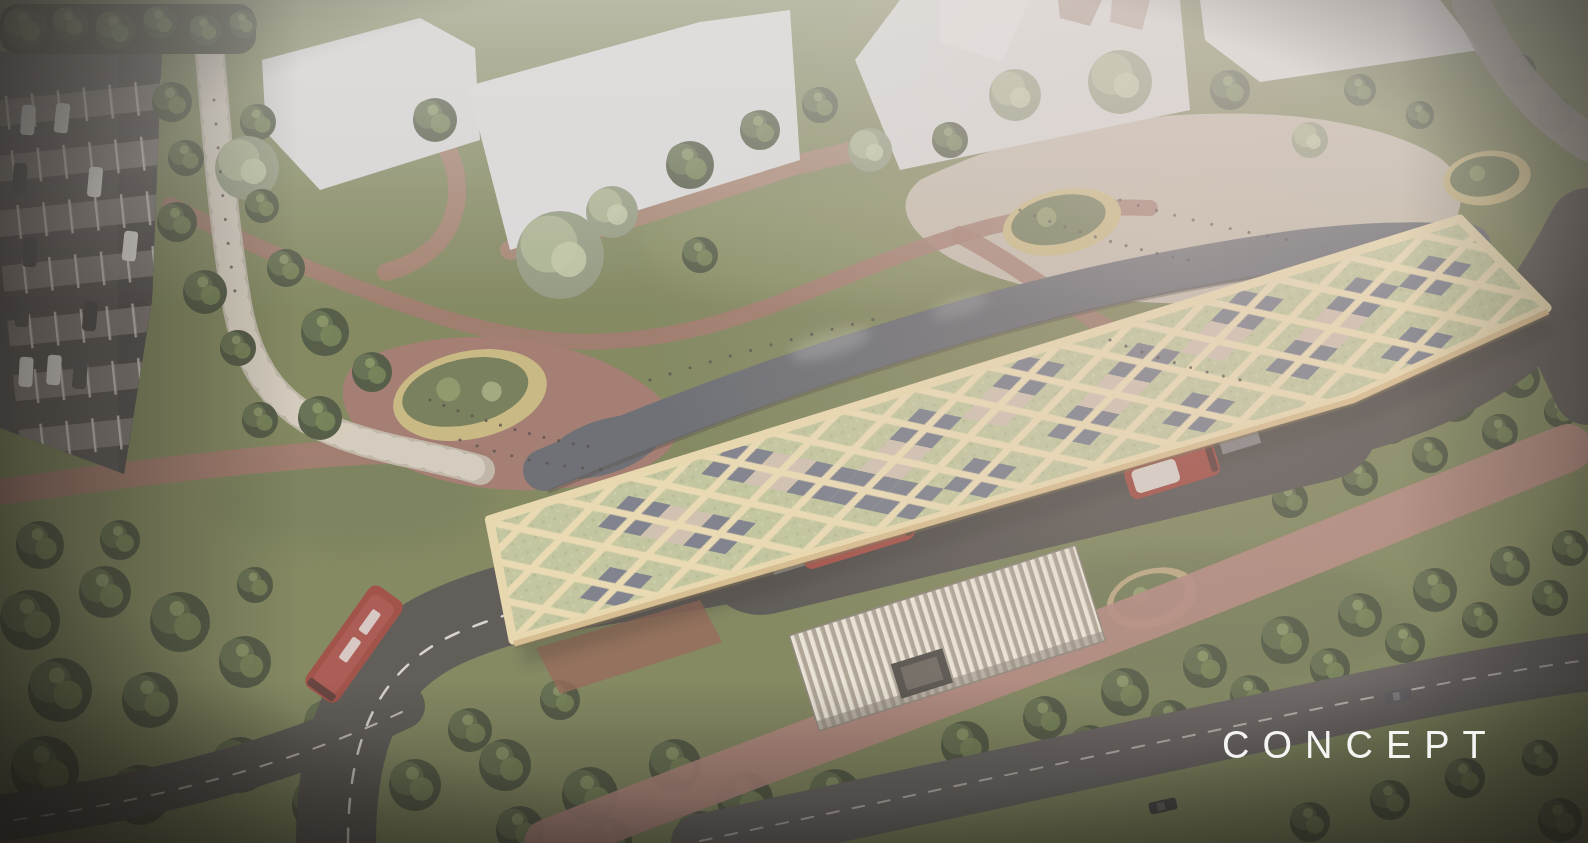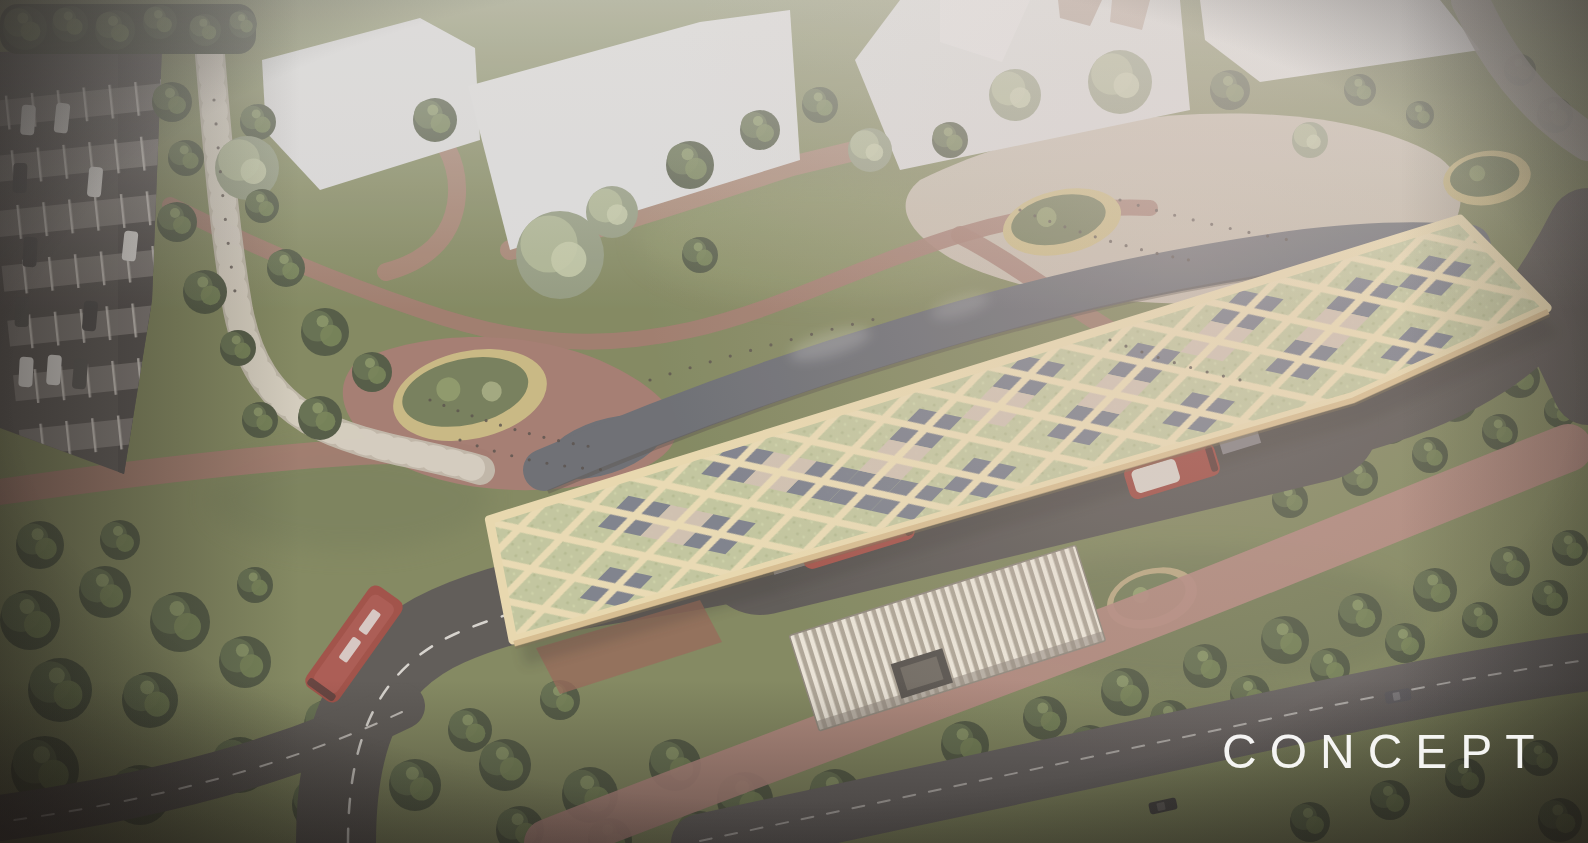--- a/index.html
+++ b/index.html
@@ -1,20 +1,20 @@
 <!DOCTYPE html>
 <html><head>
 <meta charset="utf-8">
 <style>
   html,body{margin:0;padding:0;background:#111;}
   .stage{position:relative;width:1588px;height:843px;overflow:hidden;
          font-family:"Liberation Sans", sans-serif;}
   .stage svg{display:block;width:1588px;height:843px;}
   .watermark{position:absolute;top:724px;left:1222px;
-             font-size:48px;font-weight:400;letter-spacing:13px;
+             font-size:38px;font-weight:400;letter-spacing:13px;
              color:rgba(253,253,252,0.95);user-select:none;}
 </style>
 </head>
 <body>
 
 <div class="stage">
 <svg viewBox="0 0 1588 843" xmlns="http://www.w3.org/2000/svg">
   <defs>
     <pattern id="lat" patternUnits="userSpaceOnUse" width="76" height="42">
       <path d="M0,0 L76,42 M0,42 L76,0" stroke="#edddb3" stroke-width="7" fill="none"></path>

